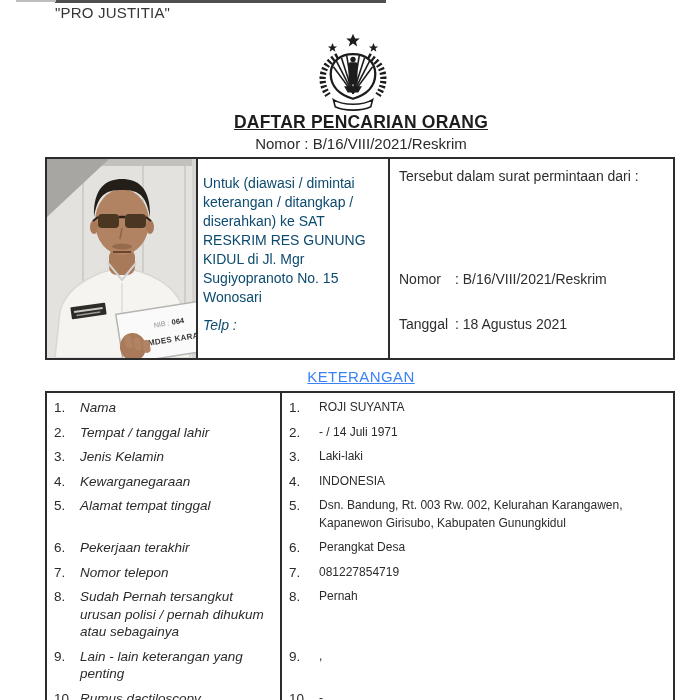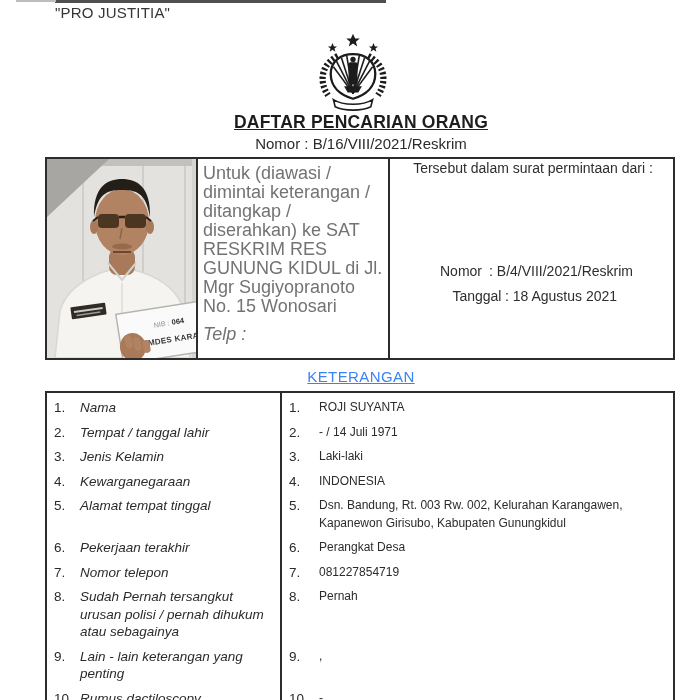--- a/index.html
+++ b/index.html
@@ -16,25 +16,25 @@
   .emblem { position:absolute; left:297px; top:31px; width:112px; height:82px; }
 
   .doc-title-wrap { position:absolute; left:20px; top:112px; width:682px; text-align:center; }
   .doc-title { font-weight:bold; font-size:17.5px; color:#1d1d1d; text-decoration:underline; letter-spacing:.2px; }
   .doc-nomor { font-size:15px; color:#2b2b2b; margin-top:2px; }
 
   
   .t1 { position:absolute; left:45px; top:157px; width:630px; height:203px;
         border:2px solid #2c2c2c; display:grid; grid-template-columns:151px 192px 1fr; }
   .t1-photo { border-right:2px solid #2c2c2c; overflow:hidden; }
-  .t1-mid { border-right:2px solid #2c2c2c; padding:5px 4px 0 5px; font-size:18px; line-height:19px; color:#737373; }
-  .t1-right { padding:0 6px 0 9px; font-size:14px; line-height:19px; color:#2e2e2e;text-align:center; }
+  .t1-mid { border-right:2px solid #2c2c2c; padding:15px 4px 0 5px; font-size:14px; line-height:19px; color:#0c4a6e; }
+  .t1-right { padding:8px 6px 0 9px; font-size:14px; line-height:19px; color:#2e2e2e; }
   .telp { margin-top:9px;font-style:italic; }
   .nomor-row { margin-top:84px; }
-  .tanggal-row { margin-top:6px; }
+  .tanggal-row { margin-top:26px; }
   .nr-label { display:inline-block; width:56px; }
 
   
   .ket-title-wrap { position:absolute; left:20px; top:368px; width:682px; text-align:center; }
   .ket-title { font-size:15px; color:#3b82f6; text-decoration:underline; letter-spacing:.4px; }
 
   .t2 { position:absolute; left:45px; top:391px; width:630px; height:309px;
         border:2px solid #2c2c2c; border-bottom:none; overflow:hidden; }
   .krow { display:flex; align-items:stretch; }
   .kleft { width:235px; border-right:2px solid #2c2c2c; padding:7px 4px 0 7px; display:flex; }
@@ -142,21 +142,21 @@
         <rect x="96" y="181" width="7" height="13" rx="3.5" fill="#b28362" transform="rotate(-10 99 187)"></rect>
       </svg>
     </div>
     <div class="t1-mid">
       <div>Untuk (diawasi / dimintai keterangan / ditangkap / diserahkan) ke SAT RESKRIM RES GUNUNG KIDUL di Jl. Mgr Sugiyopranoto No. 15 Wonosari</div>
       <div class="telp">Telp :</div>
     </div>
     <div class="t1-right">
       <div>Tersebut dalam surat permintaan dari :</div>
       <div class="nomor-row">
-        <span class="nr-label">Nomor</span><span>: B/4/VIII/2021/Reskrim</span>
+        <span class="nr-label">Nomor</span><span>: B/16/VIII/2021/Reskrim</span>
       </div>
       <div class="tanggal-row">
         <span class="nr-label">Tanggal</span><span>: 18 Agustus 2021</span>
       </div>
     </div>
   </div>
 
   <div class="ket-title-wrap">
     <span class="ket-title">KETERANGAN</span>
   </div>

